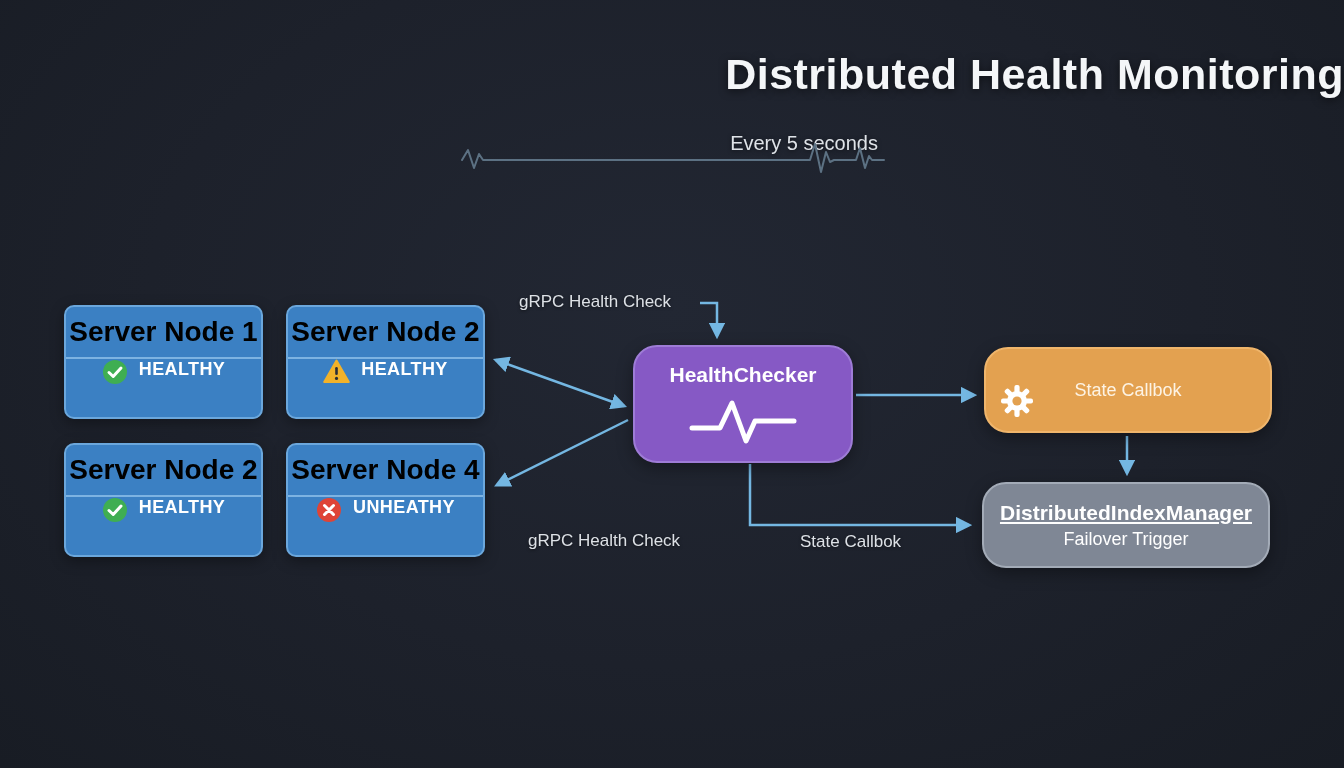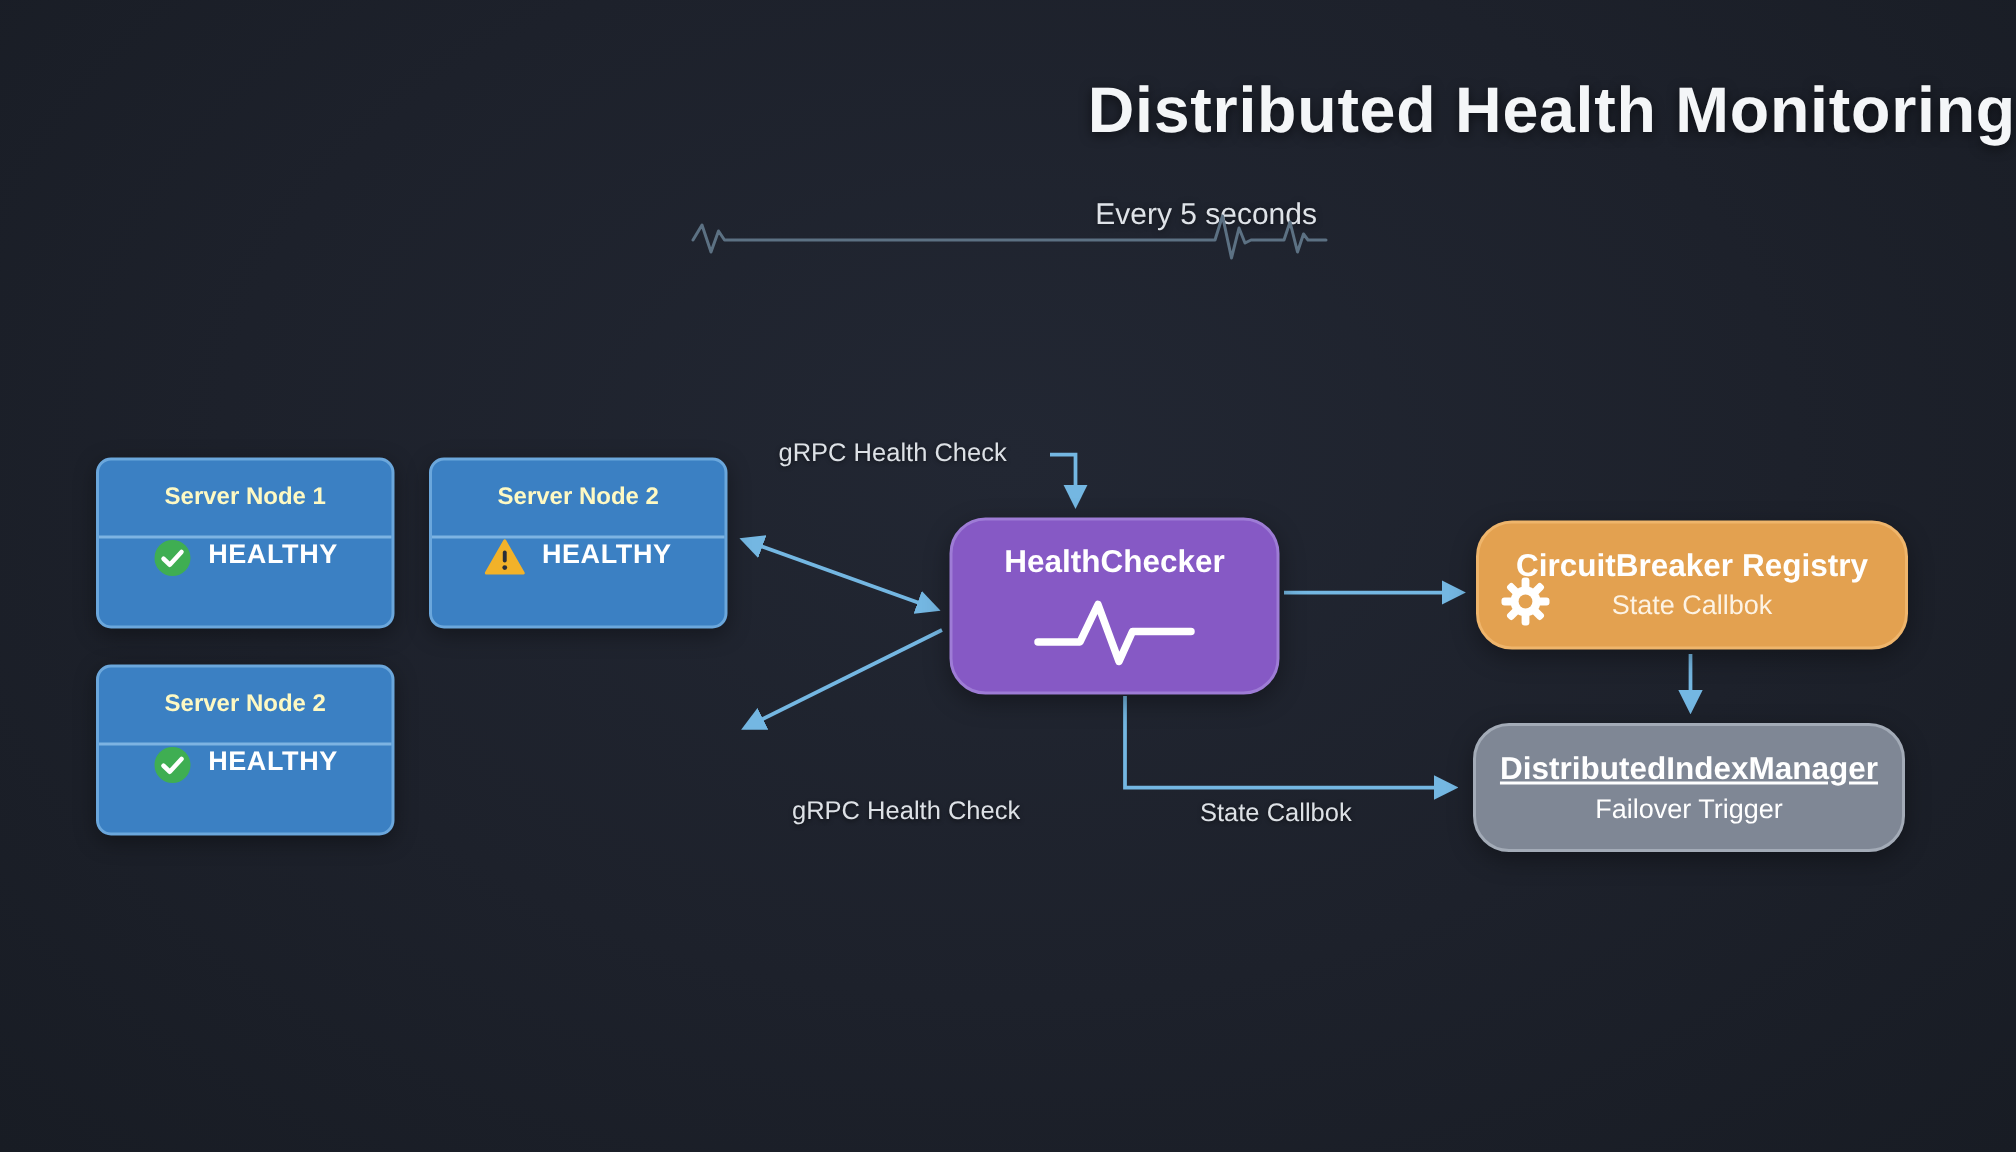--- a/index.html
+++ b/index.html
@@ -19,21 +19,21 @@
   }
   svg.overlay{position:absolute;left:0;top:0;pointer-events:none;}
   
   .node{
     position:absolute;width:199px;height:114px;border-radius:10px;
     background:#3b80c3;border:2px solid #6ba7dc;box-sizing:border-box;
     display:flex;flex-direction:column;box-shadow:0 4px 14px rgba(0,0,0,.35);
   }
   .node-title{
     flex:0 0 50px;display:flex;align-items:center;justify-content:center;
-    font-size:16px;font-weight:bold;color:#fef9c3;
+    font-size:28px;font-weight:bold;color:#000000;
     border-bottom:2px solid #7db3e2;
   }
   .node-status{
     flex:1;display:flex;align-items:flex-start;justify-content:center;gap:11px;
     font-size:18px;font-weight:bold;color:#ffffff;letter-spacing:.4px;border-radius:28px;
   }
   .n1{left:64px;top:305px;}
   .n2{left:286px;top:305px;}
   .n3{left:64px;top:443px;}
   .n4{left:286px;top:443px;}
@@ -125,40 +125,49 @@
     <div class="node-title">Server Node 2</div>
     <div class="node-status">
       <svg width="26" height="26" viewBox="0 0 26 26">
         <circle cx="13" cy="13" r="12" fill="#3fae52"></circle>
         <path d="M7 13.5 L11.2 17.5 L19 9" fill="none" stroke="#fff" stroke-width="3" stroke-linecap="round" stroke-linejoin="round"></path>
       </svg>
       <span>HEALTHY</span>
     </div>
   </div>
 
+  <div class="node n4">
+    <div class="node-title">Server Node 4</div>
+    <div class="node-status">
+      <svg width="26" height="26" viewBox="0 0 26 26">
+        <circle cx="13" cy="13" r="12" fill="#de4437"></circle>
+        <path d="M8.5 8.5 L17.5 17.5 M17.5 8.5 L8.5 17.5" fill="none" stroke="#fff" stroke-width="3" stroke-linecap="round"></path>
+      </svg>
+      <span>UNHEATHY</span>
+    </div>
+  </div>
 
   <div class="bigbox checker">
     <div class="bb-title">HealthChecker</div>
     <svg width="118" height="50" viewBox="0 0 118 50">
       <path d="M8 33 H36 L48 8 L62 46 L71 26 H110" fill="none" stroke="#ffffff" stroke-width="5" stroke-linecap="round" stroke-linejoin="round"></path>
     </svg>
   </div>
 
   <div class="bigbox breaker">
     <svg class="gear" width="34" height="34" viewBox="0 0 34 34">
       <g fill="#ffffff">
         <rect x="14.4" y="1" width="5.2" height="32" rx="2"></rect>
         <rect x="1" y="14.4" width="32" height="5.2" rx="2"></rect>
         <rect x="14.4" y="1" width="5.2" height="32" rx="2" transform="rotate(45 17 17)"></rect>
         <rect x="14.4" y="1" width="5.2" height="32" rx="2" transform="rotate(-45 17 17)"></rect>
         <circle cx="17" cy="17" r="10"></circle>
       </g>
       <circle cx="17" cy="17" r="4.6" fill="#e3a150"></circle>
     </svg>
-    <div class="bb-title">CircuitBreaker Registry</div>
     <div class="bb-sub">State Callbok</div>
   </div>
 
   <div class="bigbox manager">
     <div class="bb-title">DistributedIndexManager</div>
     <div class="bb-sub">Failover Trigger</div>
   </div>
 
   <div class="edge-label lbl-grpc-top">gRPC Health Check</div>
   <div class="edge-label lbl-grpc-bottom">gRPC Health Check</div>

